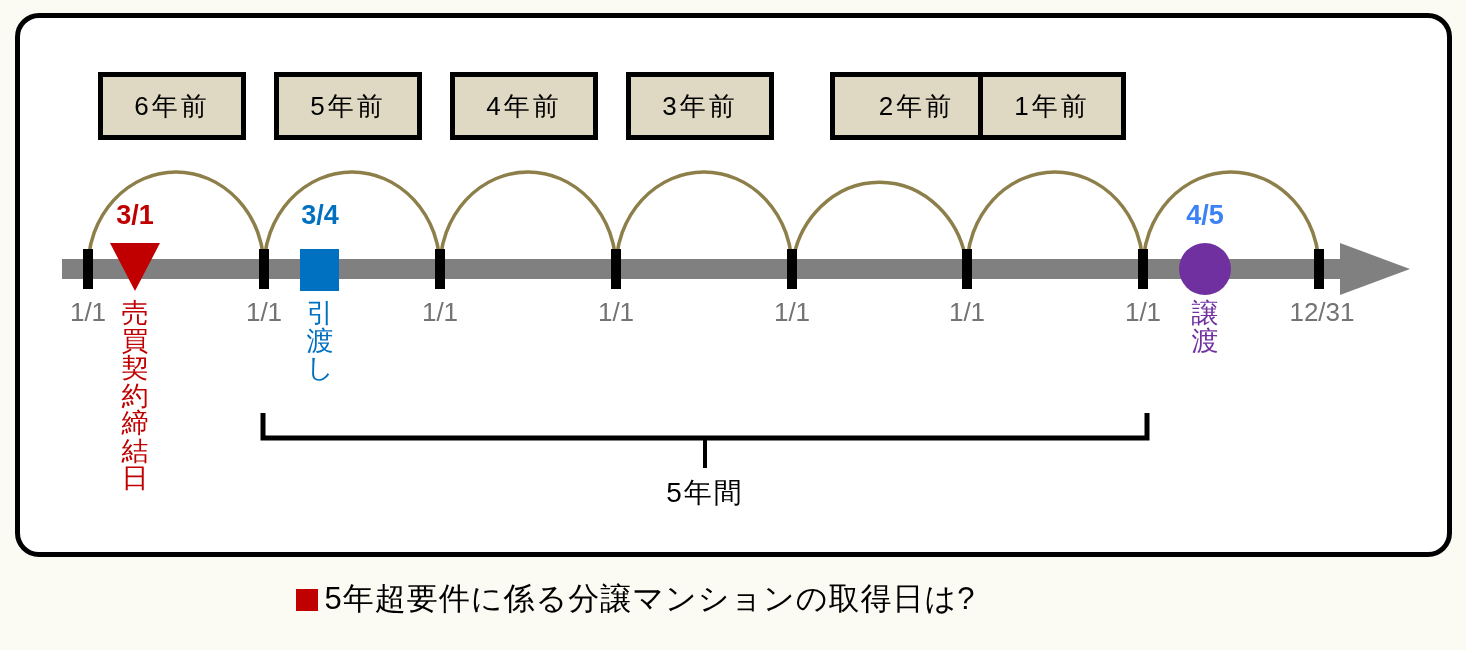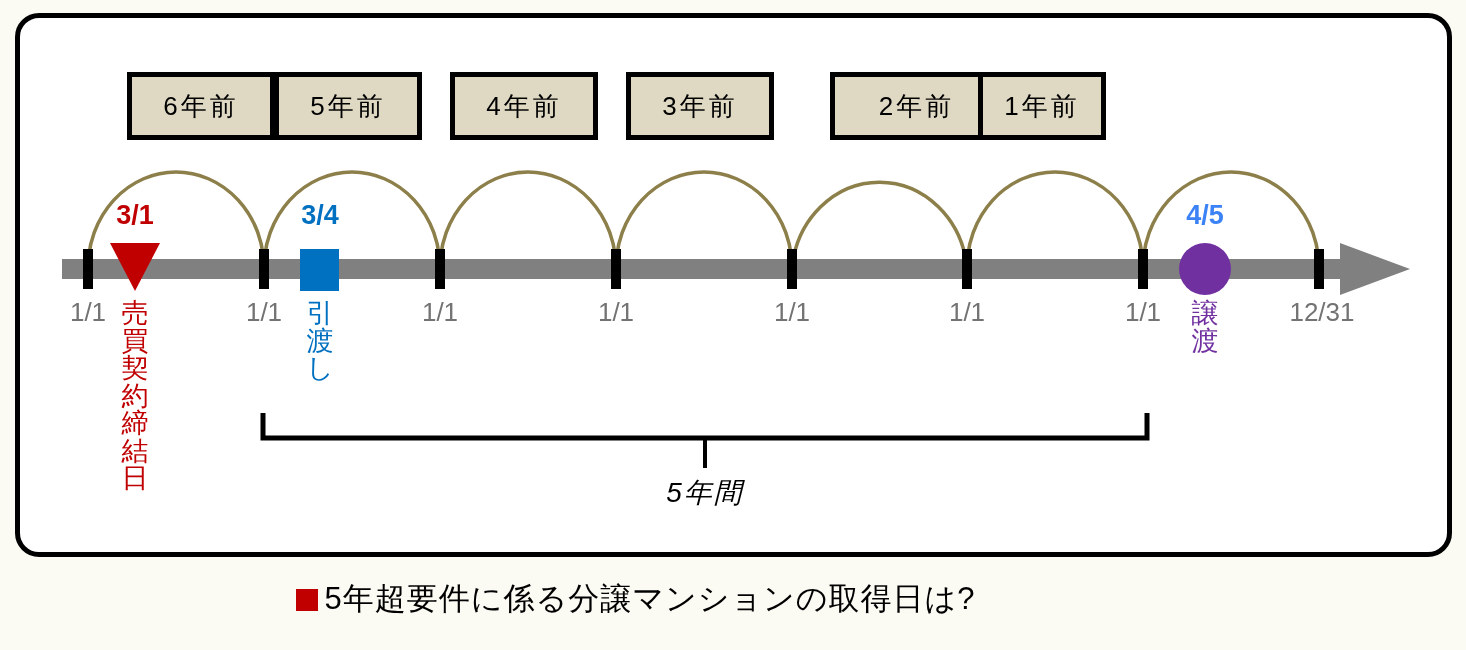--- a/index.html
+++ b/index.html
@@ -76,21 +76,20 @@
   .vtext span {
     display: block;
   }
   .bracket-label {
     position: absolute;
     font-size: 28px;
     color: #000000;
     letter-spacing: 2px;
     white-space: nowrap;
     text-align: center;
-    font-style: italic;
   }
   .caption {
     position: absolute;
     left: 0;
     top: 578px;
     width: 1272px;
     text-align: center;
     font-size: 31px;
     color: #000000;
     letter-spacing: 1px;
@@ -105,36 +104,36 @@
     vertical-align: -2px;
   }
 </style>
 </head>
 <body>
 
 <div id="stage">
 
   <div class="panel"></div>
 
-  <div class="yearbox" style="left:98px; width:148px;margin-left:29px;">
+  <div class="yearbox" style="left:98px; width:148px;">
     <span>6年前</span>
   </div>
   <div class="yearbox" style="left:274px; width:148px;">
     <span>5年前</span>
   </div>
   <div class="yearbox" style="left:450px; width:148px;">
     <span>4年前</span>
   </div>
   <div class="yearbox" style="left:626px; width:148px;">
     <span>3年前</span>
   </div>
   <div class="yearbox" style="left:802px; width:173px;margin-left:28px;">
     <span>2年前</span>
   </div>
-  <div class="yearbox" style="left:978px; width:128px;">
+  <div class="yearbox" style="left:978px; width:148px;">
     <span>1年前</span>
   </div>
 
   <svg class="layer" viewBox="0 0 1466 650">
 
     <g fill="none" stroke="#8C7F4A" stroke-width="3.5">
       <path d="M 88 268 A 88 96 0 0 1 264 268"></path>
       <path d="M 264 268 A 88 96 0 0 1 440 268"></path>
       <path d="M 440 268 A 88 96 0 0 1 616 268"></path>
       <path d="M 616 268 A 88 96 0 0 1 792 268"></path>

